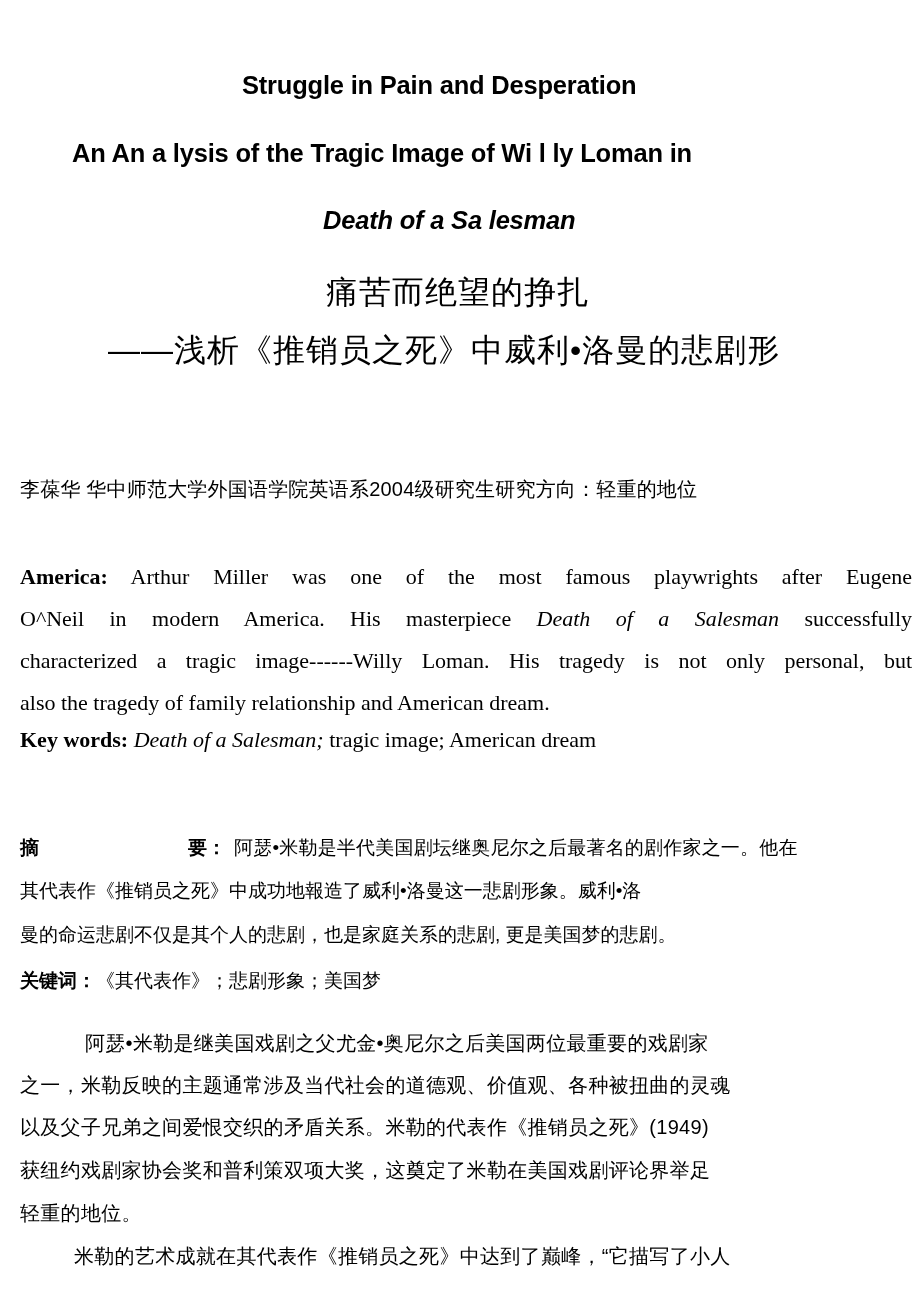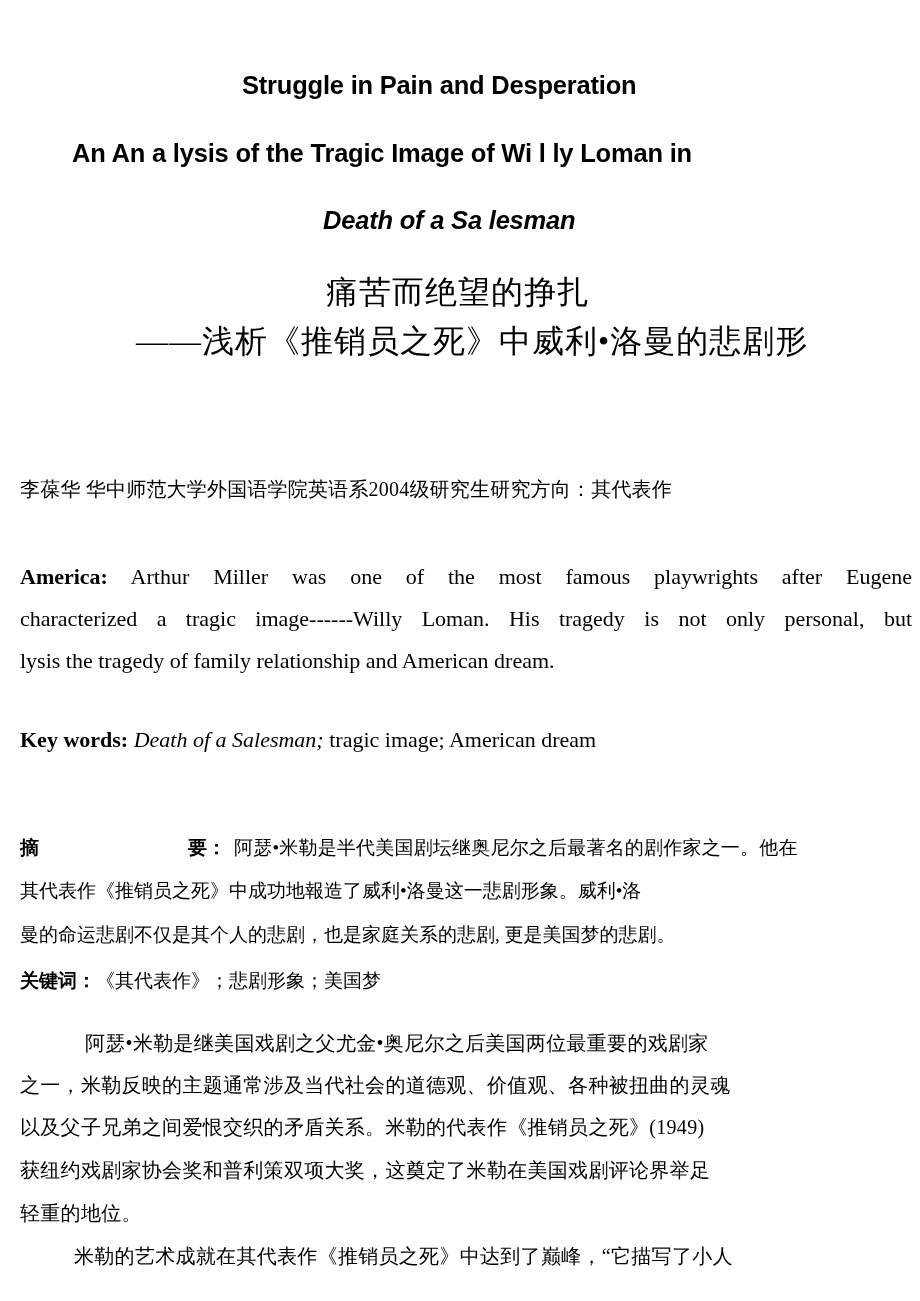--- a/index.html
+++ b/index.html
@@ -3,32 +3,32 @@
 <meta charset="utf-8">
 <style>
   html, body { margin: 0; padding: 0; background: #ffffff; }
   body {
     width: 920px; height: 1301px; position: relative; overflow: hidden;
     color: #000000;
     font-family: "Liberation Serif", "DejaVu Serif", serif;
   }
   .abs { position: absolute; white-space: nowrap; }
   .sans { font-family: "Liberation Sans", "DejaVu Sans", sans-serif; }
-  .serif { font-family: Liberation Serif, serif; }
+  .serif { font-family: Liberation Sans, sans-serif; }
 
   
   .t-en { font-weight: bold; font-size: 26px; letter-spacing: -0.2px; transform: scaleX(0.98); transform-origin: left top; }
   .t-en-1 { left: 242px; top: 70px; }
   .t-en-2 { left: 72px; top: 138px; }
   .t-en-3 { left: 323px; top: 205px; font-style: italic; }
 
   
   .t-zh { font-size: 32px; font-weight: normal; letter-spacing: 1px; }
   .t-zh-1 { left: 326px; top: 271px; }
-  .t-zh-2 { left: 108px; top: 320px; margin-left: 28px; }
+  .t-zh-2 { left: 108px; top: 329px; }
 
   
   .author { left: 20px; top: 476px; font-size: 20px; letter-spacing: 0.2px; }
 
   
   .abs-en {
     left: 20px; top: 556px; width: 892px; font-size: 22px; line-height: 42px;
     white-space: normal; text-align: justify; text-align-last: left;
   }
   .abs-en .line { display: block; text-align: justify; text-align-last: justify; height: 42px; }
@@ -63,26 +63,27 @@
 
 <div>
 
   <div class="abs sans t-en t-en-1">Struggle in Pain and Desperation</div>
   <div class="abs sans t-en t-en-2">An An a lysis of the Tragic Image of Wi l ly Loman in</div>
   <div class="abs sans t-en t-en-3">Death of a Sa lesman</div>
 
   <div class="abs serif t-zh t-zh-1">痛苦而绝望的挣扎</div>
   <div class="abs serif t-zh t-zh-2">——浅析《推销员之死》中威利•洛曼的悲剧形</div>
 
-  <div class="abs serif author">李葆华  华中师范大学外国语学院英语系2004级研究生研究方向：其代表作</div>
+  <div class="abs serif author">李葆华  华中师范大学外国语学院英语系2004级研究生研究方向：轻重的地位</div>
 
   <div class="abs abs-en">
     <span class="line"><span class="bold">America:</span><span> Arthur Miller was one of the most famous playwrights after Eugene</span></span>
+    <span class="line"><span>O^Neil in modern America. His masterpiece </span><span class="ital">Death of a Salesman</span><span> successfully</span></span>
     <span class="line">characterized a tragic image------Willy Loman. His tragedy is not only personal, but</span>
-    <span class="line last">lysis the tragedy of family relationship and American dream.</span>
+    <span class="line last">also the tragedy of family relationship and American dream.</span>
   </div>
 
   <div class="abs kw-en"><span class="bold">Key words:</span><span class="ital"> Death of a Salesman;</span><span> tragic image; American dream</span></div>
 
   <div class="abs serif abs-zh zh-l1">
     <span class="zh-label-a">摘</span>
     <span class="zh-label-b">要：</span>
     <span class="zh-rest">阿瑟•米勒是半代美国剧坛继奥尼尔之后最著名的剧作家之一。他在</span>
   </div>
   <div class="abs serif abs-zh zh-l2">其代表作《推销员之死》中成功地報造了威利•洛曼这一悲剧形象。威利•洛</div>

